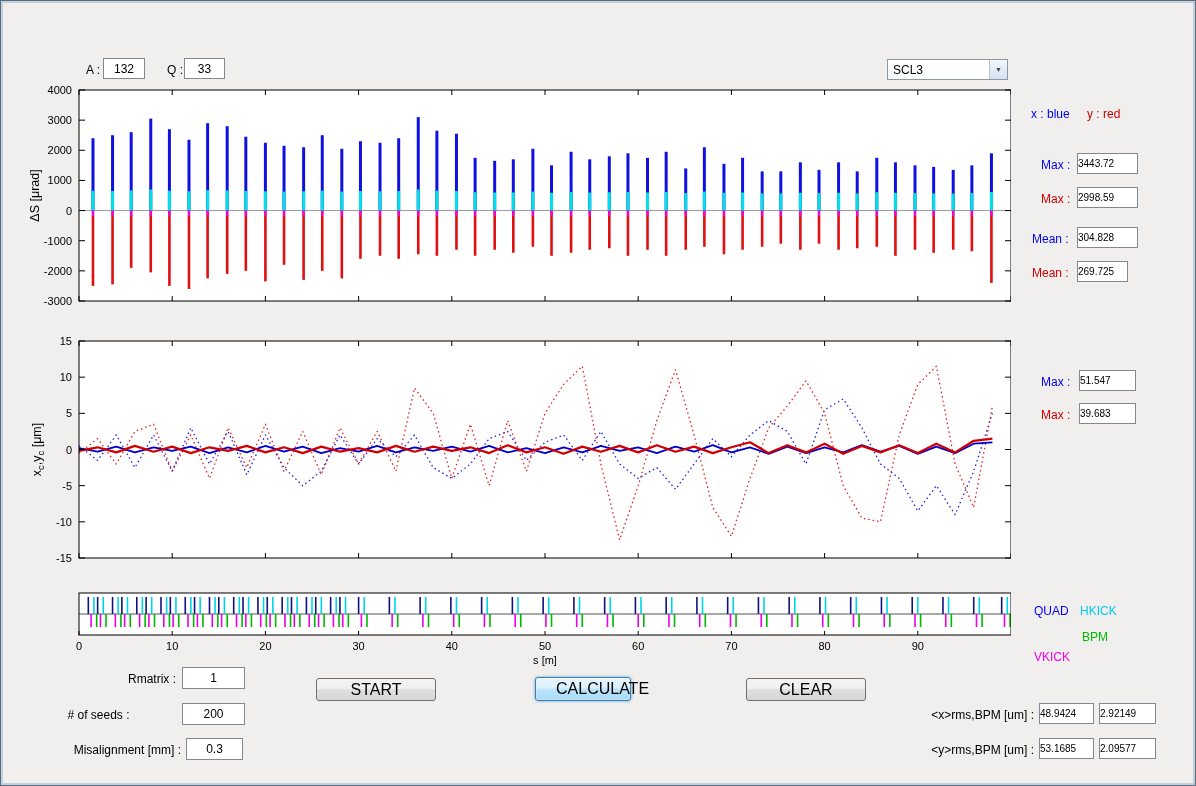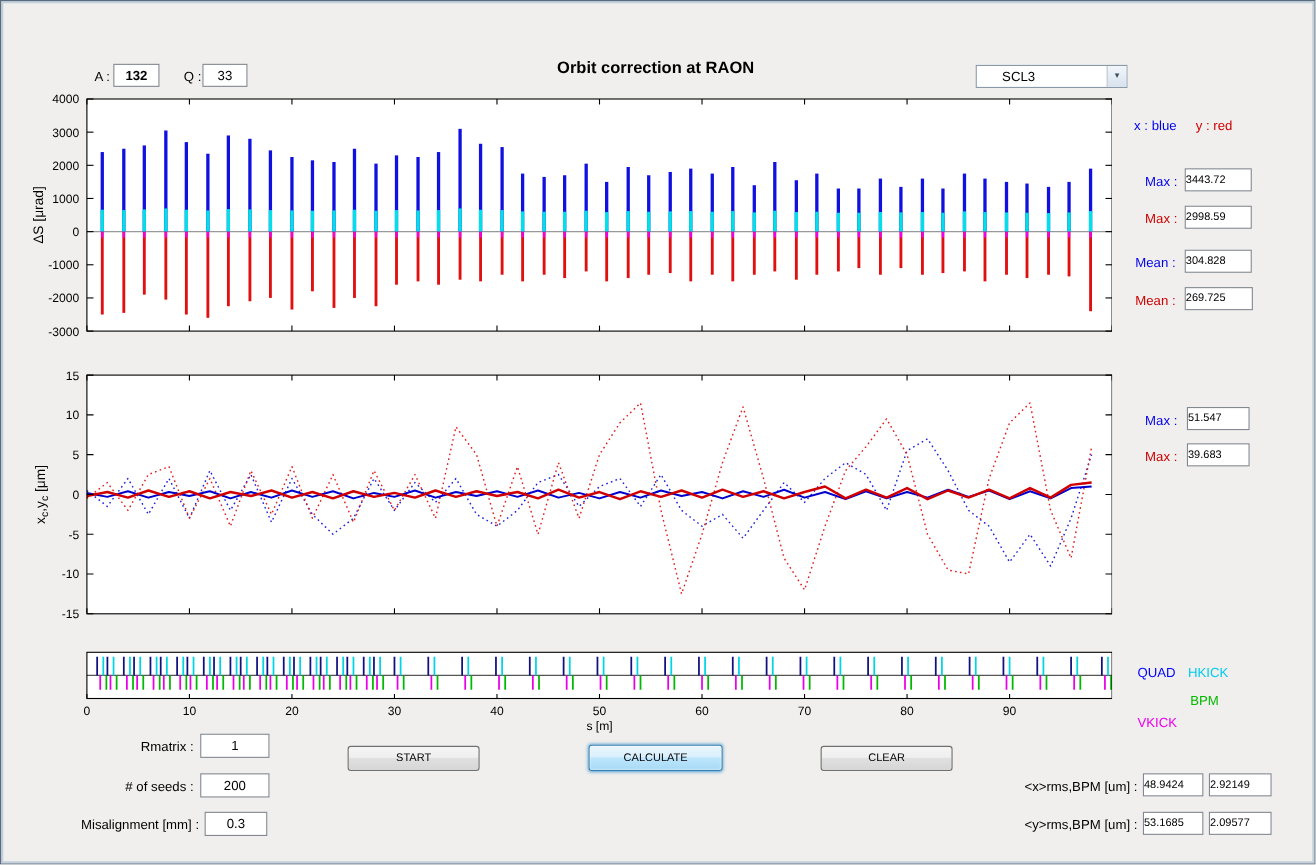--- a/index.html
+++ b/index.html
@@ -17,45 +17,44 @@
     font-size:9px;text-align:center;line-height:16px;cursor:default;}
   .win-btn.min{border-radius:0 0 0 3px;}
   .win-btn.close{width:45px;color:#fff;font-size:10px;border-radius:0 0 3px 0;
     background:linear-gradient(#E29086,#D35442 45%,#B52A18 45%,#C75B49);}
   .lbl{position:absolute;font-size:12px;color:#000;white-space:nowrap;}
   .blue{color:#0000EE;} .red{color:#CC0000;}
   .edit{position:absolute;background:#fff;border:1px solid #828790;font-size:12px;text-align:center;
     font-family:"Liberation Sans",sans-serif;color:#000;padding:0;}
   .readout{position:absolute;background:#fff;border:1px solid #828790;font-size:10px;text-align:left;
     color:#000;height:21px;line-height:19px;overflow:hidden;}
-  .btn{position:absolute;height:23px;border:1px solid #707070;border-radius:3px;font-size:10px;color:#000;
+  .btn{position:absolute;height:23px;border:1px solid #707070;border-radius:3px;font-size:16px;color:#000;
     font-family:"Liberation Sans",sans-serif;
     background:linear-gradient(#F4F4F4,#EFEFEF 45%,#E0E0E0 50%,#D6D6D6);cursor:default;}
   .btn.primary{border-color:#3C7FB1;
     background:linear-gradient(#EAF6FD,#D9F0FC 45%,#BEE6FD 50%,#A7D9F5);
     box-shadow:0 0 3px rgba(60,150,210,.9), inset 0 0 2px #fff;}
   .combo{position:absolute;background:#fff;border:1px solid #8A99A8;display:flex;align-items:center;}
   .combo .val{flex:1;padding-left:5px;font-size:12px;color:#000;}
   .combo .arrow{width:18px;align-self:stretch;border-left:1px solid #B8C2CC;
     background:linear-gradient(#F2F6FA,#D7E2EE);display:flex;align-items:center;justify-content:center;
     font-size:7px;color:#3E4E5E;}
   svg{position:absolute;}
 </style>
 </head>
 <body>
 
 <div class="window">
 
 
   <span class="lbl" style="left:85px;top:62px;">A :</span>
-  <input class="edit" style="left: 102px; top: 57px; width: 42px; height: 21px; font-weight: bold;" value="132">
+  <input class="edit" style="left: 102px; top: 57px; width: 42px; height: 21px;" value="132">
   <span class="lbl" style="left:166px;top:62px;">Q :</span>
   <input class="edit" style="left: 183px; top: 57px; width: 41px; height: 21px;" value="33">
-  <div class="lbl" style="left:400px;top:52px;width:390px;text-align:center;font-weight:bold;font-size:15px;">Orbit correction at RAON</div>
-  <div class="combo" style="left:886px;top:58px;width:138px;height:21px;padding-left:18px;">
+  <div class="combo" style="left:886px;top:58px;width:121px;height:21px;">
     <span class="val">SCL3</span>
     <span class="arrow">▼</span>
   </div>
 
   <svg id="svg-top" width="992" height="230" style="left:18px;top:80px;">
       <rect x="60" y="9" width="932" height="211" fill="#fff"></rect>
       <line x1="60" y1="129.57142857142856" x2="992" y2="129.57142857142856" stroke="#999"></line>
       <line x1="73.98" y1="129.57142857142856" x2="73.98" y2="57.22857142857143" stroke="#1010E0" stroke-width="3"></line>
       <line x1="93.552" y1="129.57142857142856" x2="93.552" y2="54.214285714285715" stroke="#1010E0" stroke-width="3"></line>
       <line x1="112.192" y1="129.57142857142856" x2="112.192" y2="51.2" stroke="#1010E0" stroke-width="3"></line>
@@ -555,41 +554,41 @@
   <span class="lbl blue" style="left:1030px;top:106px;">x : blue</span>
   <span class="lbl red" style="left:1086px;top:106px;">y : red</span>
 
   <span class="lbl blue" style="left:1040px;top:157px;">Max :</span>
   <div class="readout" style="left:1076px;top:152px;width:61px;">3443.72</div>
   <span class="lbl red" style="left:1040px;top:191px;">Max :</span>
   <div class="readout" style="left:1076px;top:186px;width:61px;">2998.59</div>
   <span class="lbl blue" style="left:1031px;top:231px;">Mean :</span>
   <div class="readout" style="left:1076px;top:226px;width:61px;">304.828</div>
   <span class="lbl red" style="left:1031px;top:265px;">Mean :</span>
-  <div class="readout" style="left:1076px;top:260px;width:62px;">269.725</div>
+  <div class="readout" style="left:1076px;top:260px;width:51px;">269.725</div>
 
   <span class="lbl blue" style="left:1040px;top:374px;">Max :</span>
   <div class="readout" style="left:1078px;top:369px;width:57px;">51.547</div>
   <span class="lbl red" style="left:1040px;top:407px;">Max :</span>
   <div class="readout" style="left:1078px;top:402px;width:57px;">39.683</div>
 
   <span class="lbl" style="left:1033px;top:603px;color:#0000FF;text-align:center;">QUAD</span>
   <span class="lbl" style="left:1079px;top:603px;color:#00CCEE;">HKICK</span>
   <span class="lbl" style="left:1033px;top:629px;color:#EE00EE;margin-top:20px;">VKICK</span>
   <span class="lbl" style="left:1081px;top:629px;color:#00BB00;">BPM</span>
 
   <div class="lbl" style="left:20px;top:671px;width:155px;text-align:right;">Rmatrix :</div>
   <input class="edit" style="left: 181px; top: 666px; width: 63px; height: 22px;" value="1">
-  <div class="lbl" style="left:20px;top:707px;width:155px;text-align:right;"># of seeds :</div>
+  <div class="lbl" style="left:20px;top:707px;width:155px;text-align:center;"># of seeds :</div>
   <input class="edit" style="left: 181px; top: 702px; width: 63px; height: 22px;" value="200">
   <div class="lbl" style="left:20px;top:742px;width:160px;text-align:right;">Misalignment [mm] :</div>
   <input class="edit" style="left: 185px; top: 737px; width: 57px; height: 22px;" value="0.3">
 
   <button class="btn" style="left:315px;top:677px;width:120px;">START</button>
-  <button class="btn primary" style="left:534px;top:676px;width:122px;height:24px;">CALCULATE</button>
+  <button class="btn primary" style="left:534px;top:676px;width:96px;height:24px;padding-left:20px;">CALCULATE</button>
   <button class="btn" style="left:745px;top:677px;width:120px;">CLEAR</button>
 
   <div class="lbl" style="left:870px;top:707px;width:163px;text-align:right;">&lt;x&gt;rms,BPM [um] :</div>
   <div class="readout" style="left:1038px;top:702px;width:55px;">48.9424</div>
   <div class="readout" style="left:1098px;top:702px;width:57px;">2.92149</div>
   <div class="lbl" style="left:870px;top:742px;width:163px;text-align:right;">&lt;y&gt;rms,BPM [um] :</div>
   <div class="readout" style="left:1038px;top:737px;width:55px;">53.1685</div>
   <div class="readout" style="left:1098px;top:737px;width:57px;">2.09577</div>
 
 </div>

